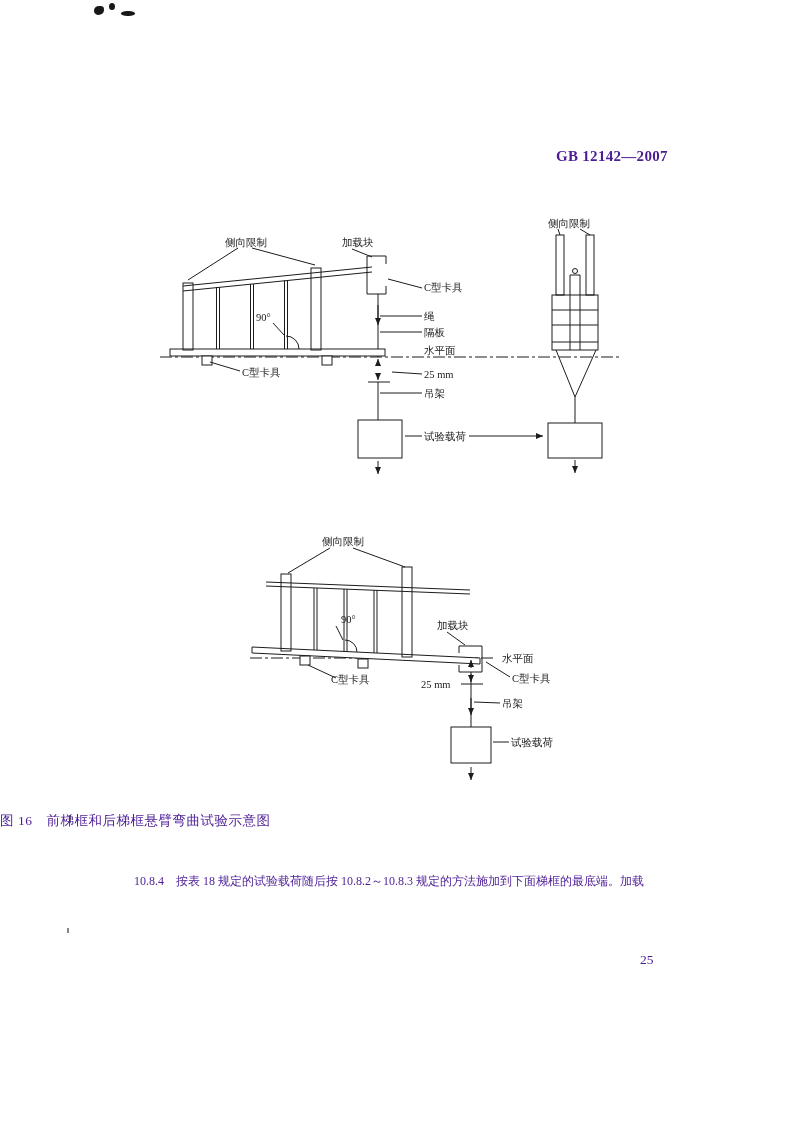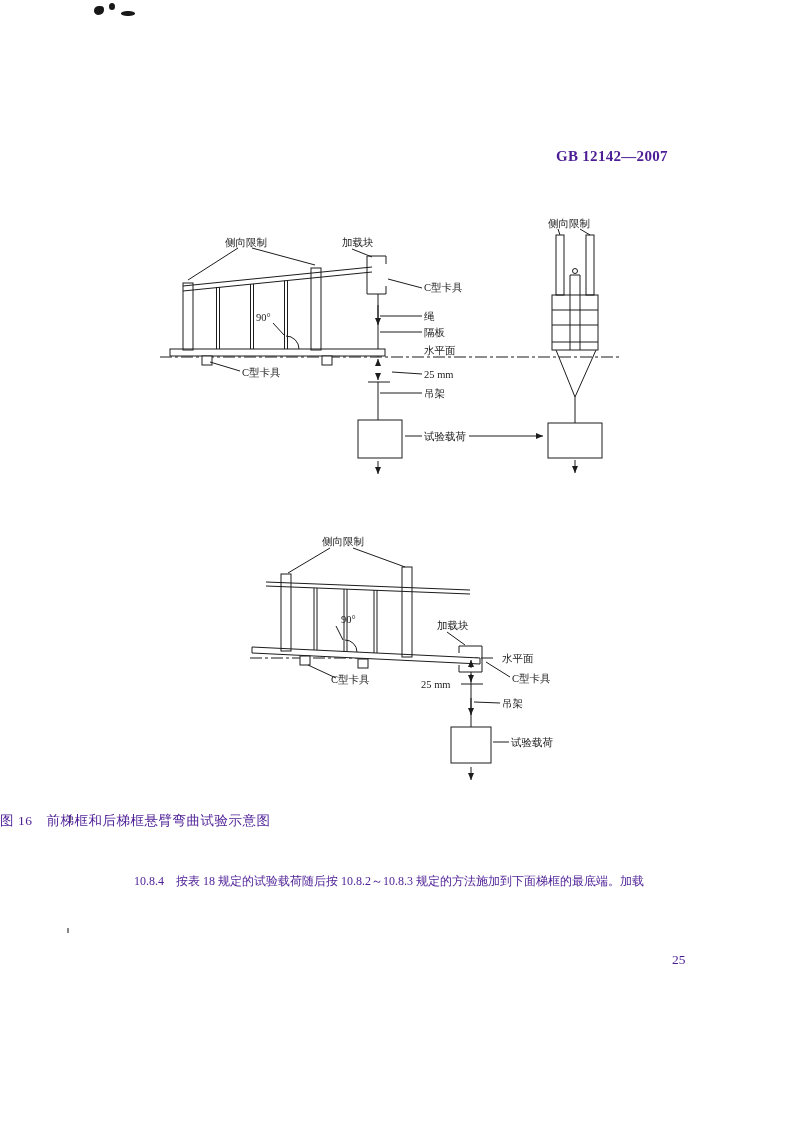--- a/index.html
+++ b/index.html
@@ -5,21 +5,21 @@
   html,body{margin:0;padding:0;background:#d9d9d9;}
   .page{
     position:relative;width:794px;height:1123px;margin:0 auto;
     background:#ffffff;overflow:hidden;
     font-family:"Liberation Serif", serif;color:#4c1d95;
   }
   .abs{position:absolute;}
   .std-code{left:556px;top:148px;font-size:15px;font-weight:bold;letter-spacing:.3px;}
   .caption{left:0;top:812px;width:794px;font-size:13.5px;font-weight:normal;letter-spacing:.5px;}
   .clause{left:134px;top:868px;width:540px;font-size:12px;line-height:26px;text-align:justify;}
-  .pageno{left:640px;top:952px;font-size:13.5px;margin-left:32px;}
+  .pageno{left:640px;top:952px;font-size:13.5px;}
   .artifact{background:#181818;}
   .a1{left:94px;top:6px;width:10px;height:9px;border-radius:55% 40% 60% 50%;}
   .a2{left:109px;top:3px;width:6px;height:7px;border-radius:50%;}
   .a3{left:121px;top:11px;width:14px;height:5px;border-radius:45%;}
   .m1{left:69px;top:815px;width:2px;height:8px;background:#777;}
   .m2{left:67px;top:928px;width:2px;height:5px;background:#888;}
   .d1{left:140px;top:205px;}
   .d2{left:240px;top:530px;}
   svg .ln{stroke:#1c1c1c;stroke-width:1;fill:none;}
   svg .wh{fill:#ffffff;}

